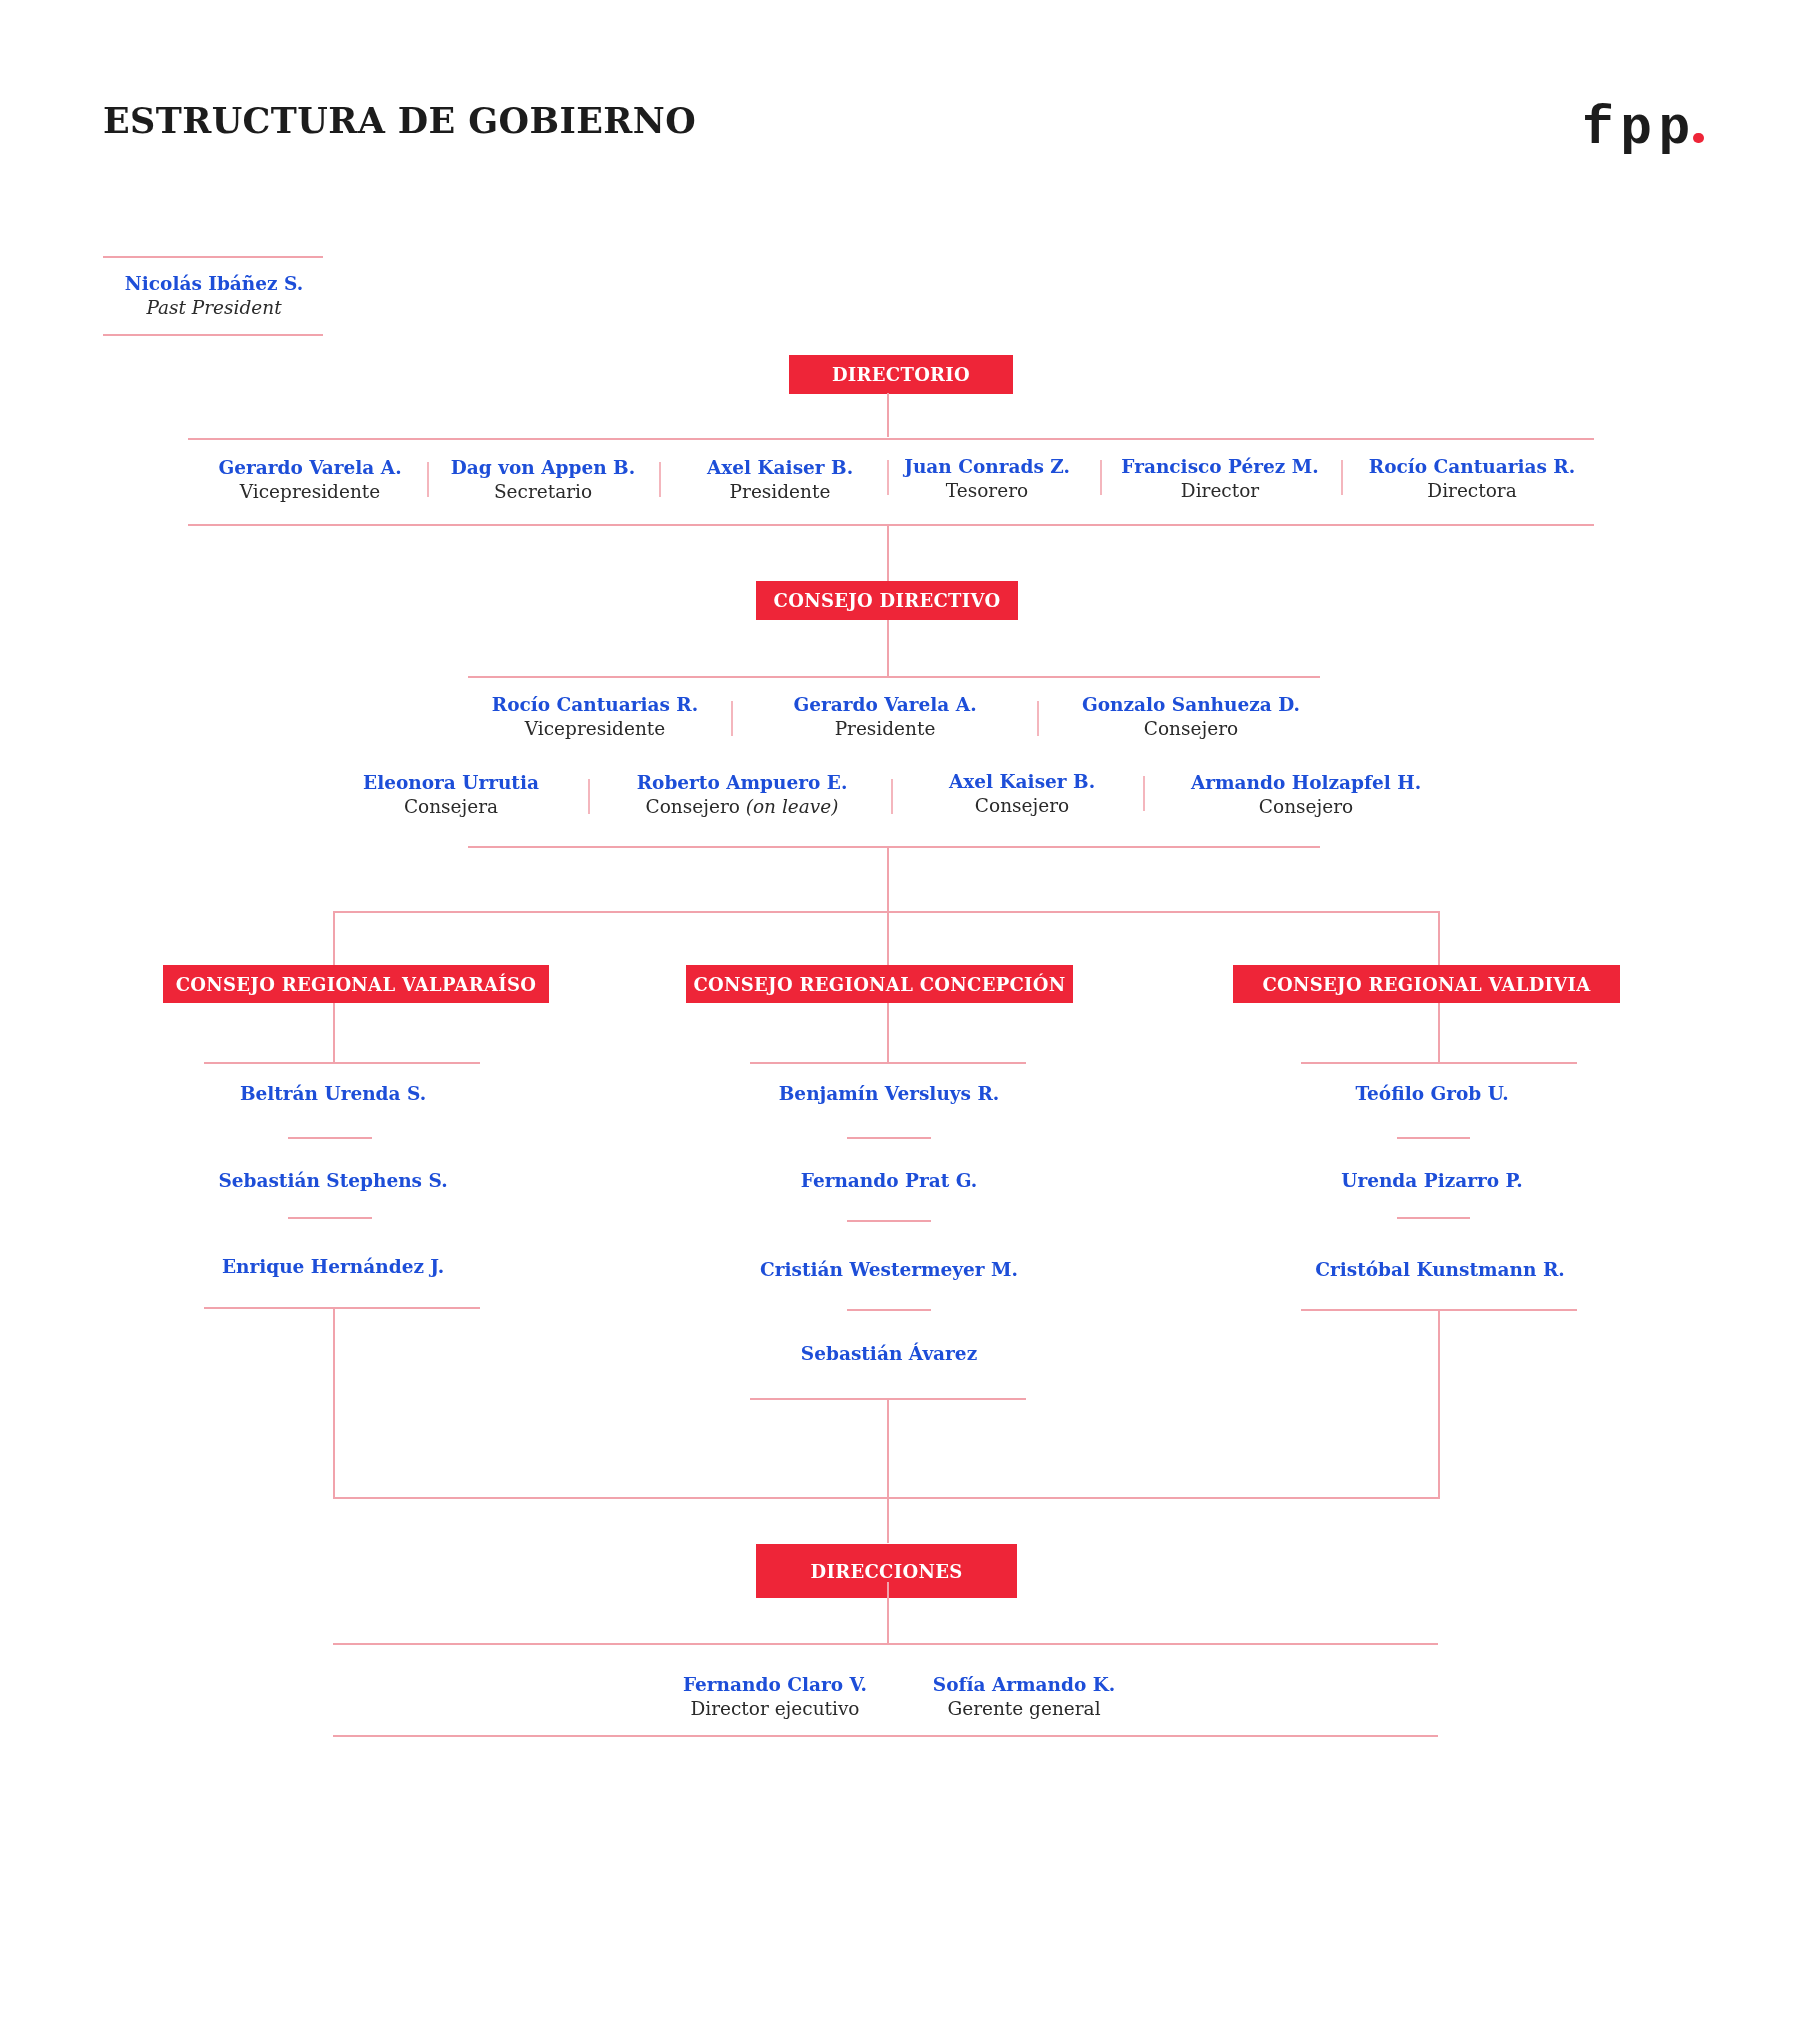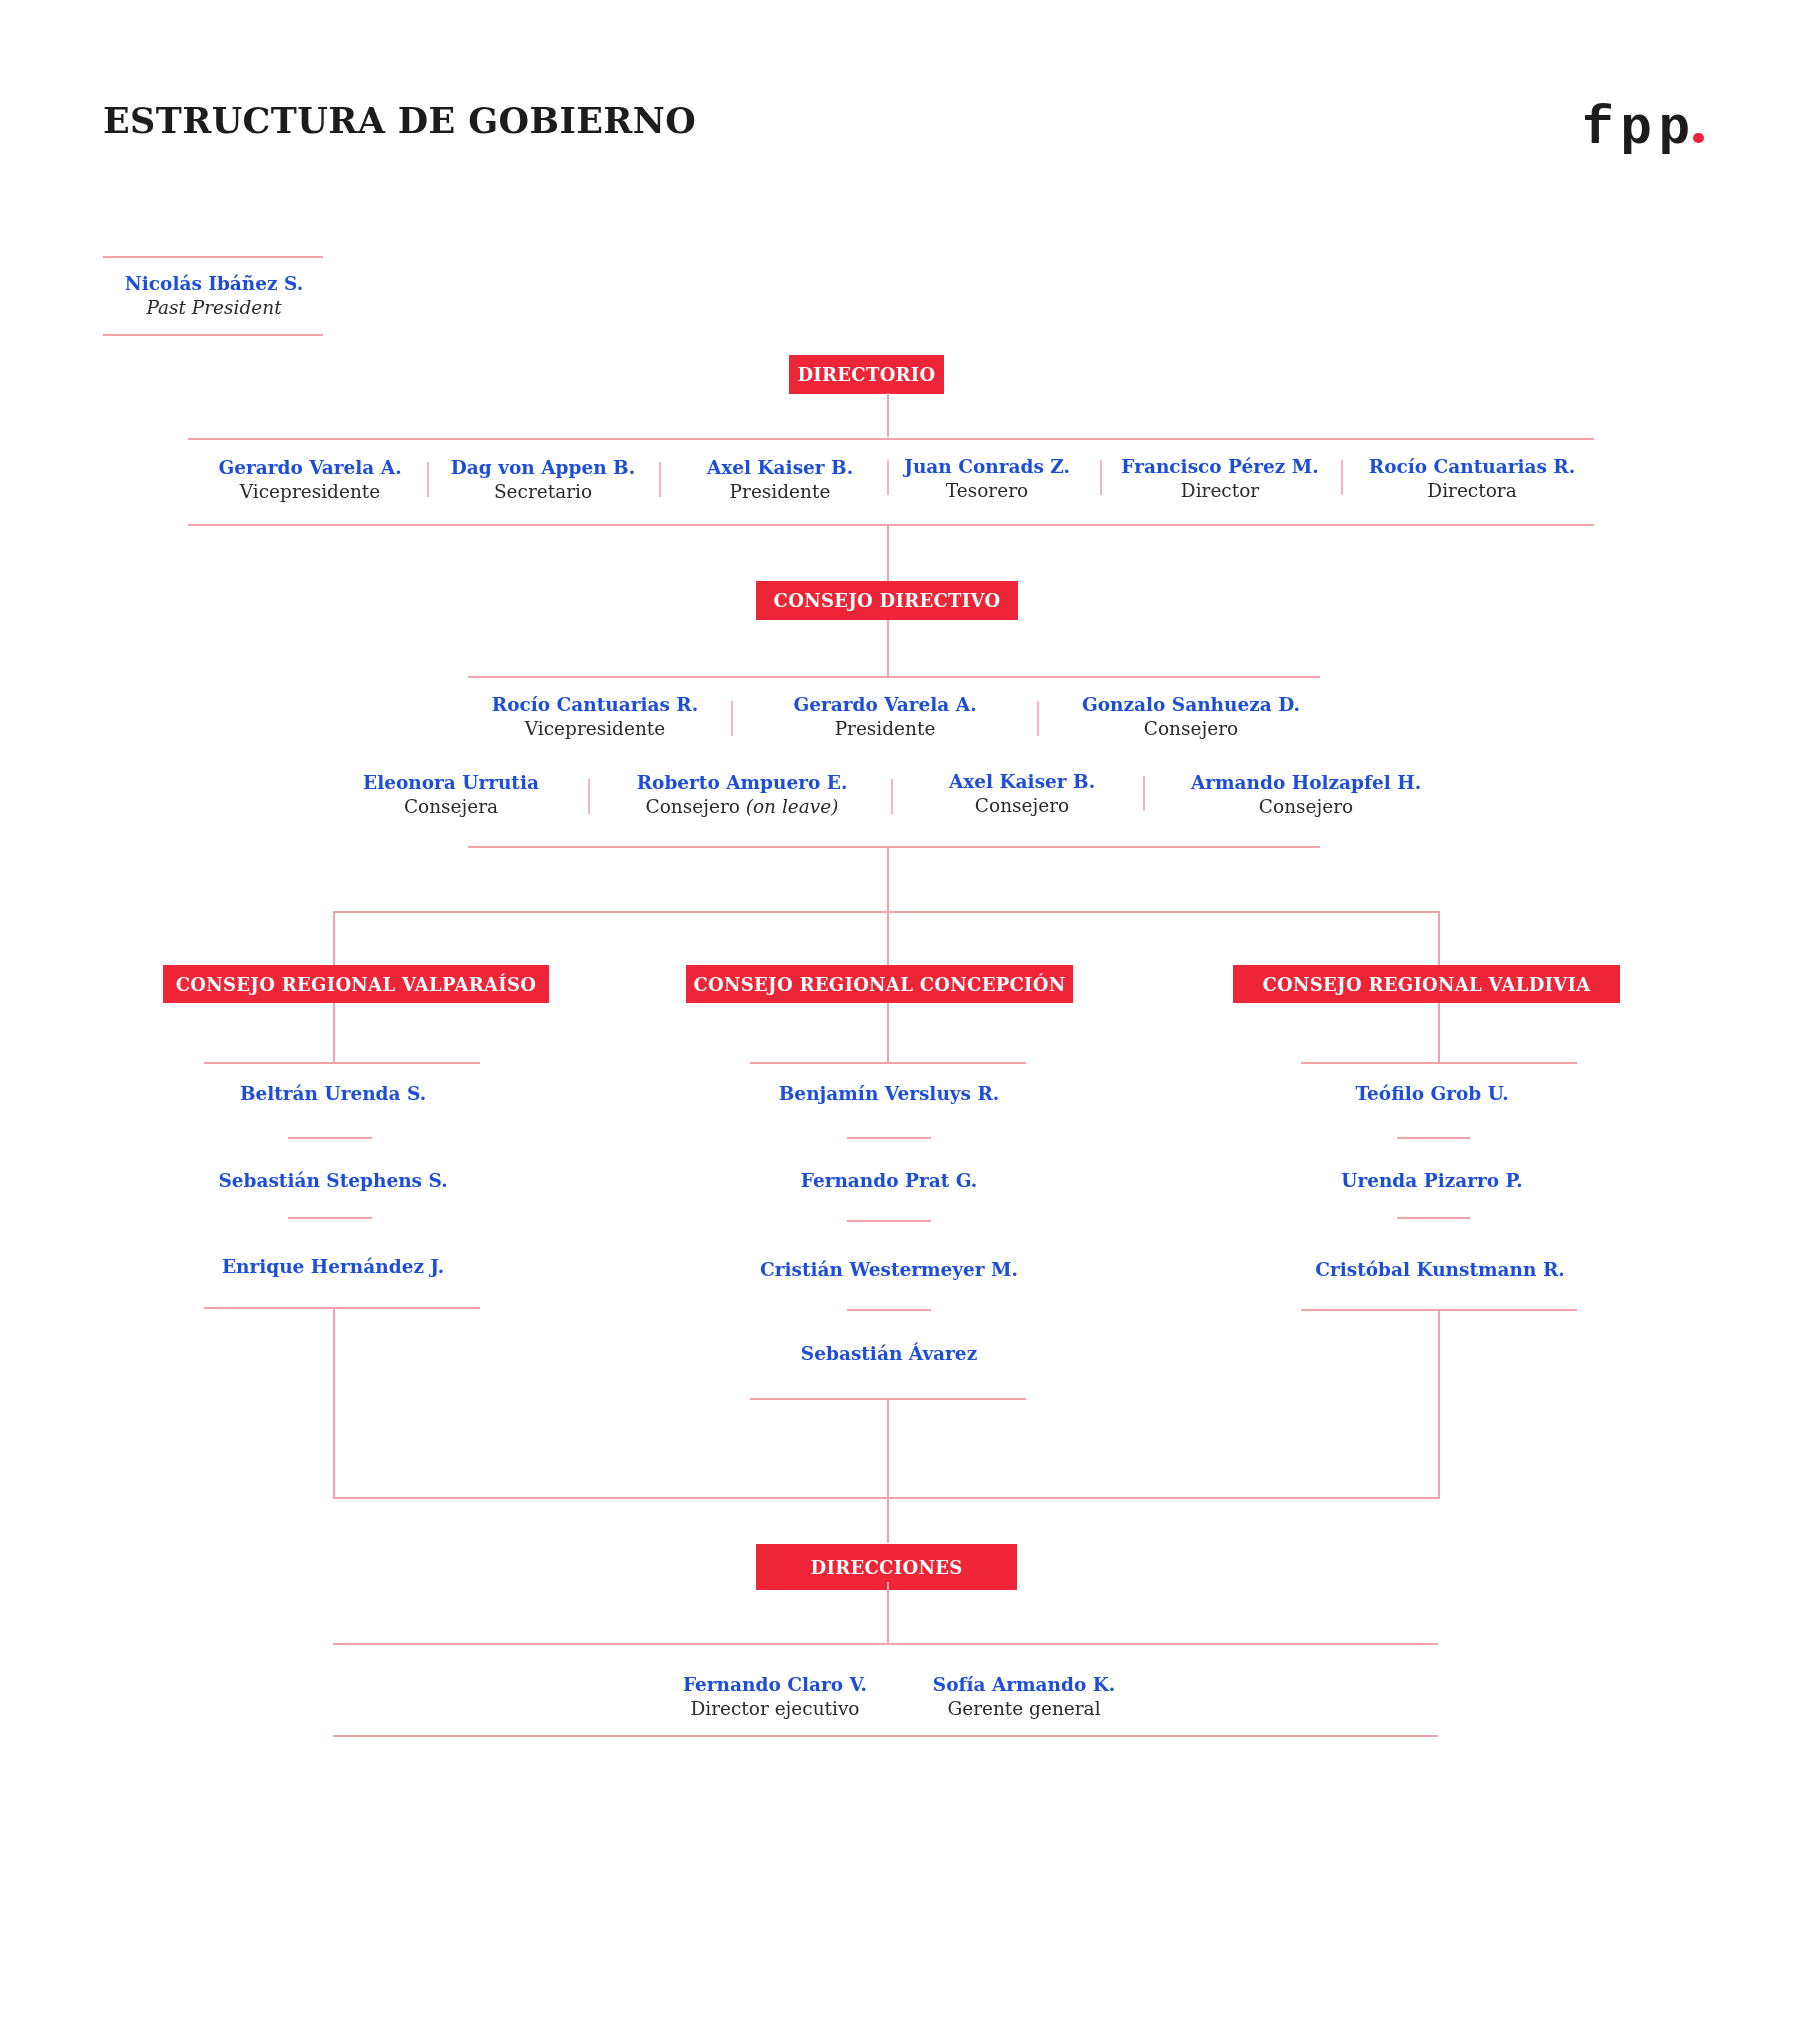--- a/index.html
+++ b/index.html
@@ -26,21 +26,21 @@
 <div class="abs title">ESTRUCTURA DE GOBIERNO</div>
 <div class="abs logo"><span>fpp</span><span class="logo-dot"></span></div>
 
 <div class="hline" style="left:103px;top:256px;width:220px;"></div>
 <div class="person" style="left:214px;top:272px;">
   <span class="pname">Nicolás Ibáñez S.</span>
   <span class="prole italic">Past President</span>
 </div>
 <div class="hline" style="left:103px;top:334px;width:220px;"></div>
 
-<div class="box" style="left:789px;top:355px;width:155px;height:39px;">DIRECTORIO</div>
+<div class="box" style="left:789px;top:355px;width:224px;height:39px;">DIRECTORIO</div>
 <div class="vline" style="left:887px;top:393px;height:44px;"></div>
 <div class="hline" style="left:188px;top:438px;width:1406px;"></div>
 
 <div class="person" style="left:310px;top:456px;">
   <span class="pname">Gerardo Varela A.</span>
   <span class="prole">Vicepresidente</span>
 </div>
 <div class="vsep" style="left:427px;top:462px;height:35px;"></div>
 <div class="person" style="left:543px;top:456px;">
   <span class="pname">Dag von Appen B.</span>
@@ -166,21 +166,21 @@
   </div>
 <div class="hline" style="left:1397px;top:1217px;width:73px;"></div>
 <div class="person" style="left:1440px;top:1258px;">
     <span class="pname">Cristóbal Kunstmann R.</span>
   </div>
 <div class="hline" style="left:1301px;top:1309px;width:276px;"></div>
 <div class="vline" style="left:1438px;top:1311px;height:186px;"></div>
 
 <div class="hline" style="left:333px;top:1497px;width:1107px;"></div>
 
-<div class="box" style="left:756px;top:1544px;width:261px;height:46px;">DIRECCIONES</div>
+<div class="box" style="left:756px;top:1544px;width:261px;height:54px;">DIRECCIONES</div>
 <div class="vline" style="left:887px;top:1582px;height:61px;"></div>
 <div class="hline" style="left:333px;top:1643px;width:1105px;"></div>
 <div class="person" style="left:775px;top:1673px;">
   <span class="pname">Fernando Claro V.</span>
   <span class="prole">Director ejecutivo</span>
 </div>
 <div class="person" style="left:1024px;top:1673px;">
   <span class="pname">Sofía Armando K.</span>
   <span class="prole">Gerente general</span>
 </div>

